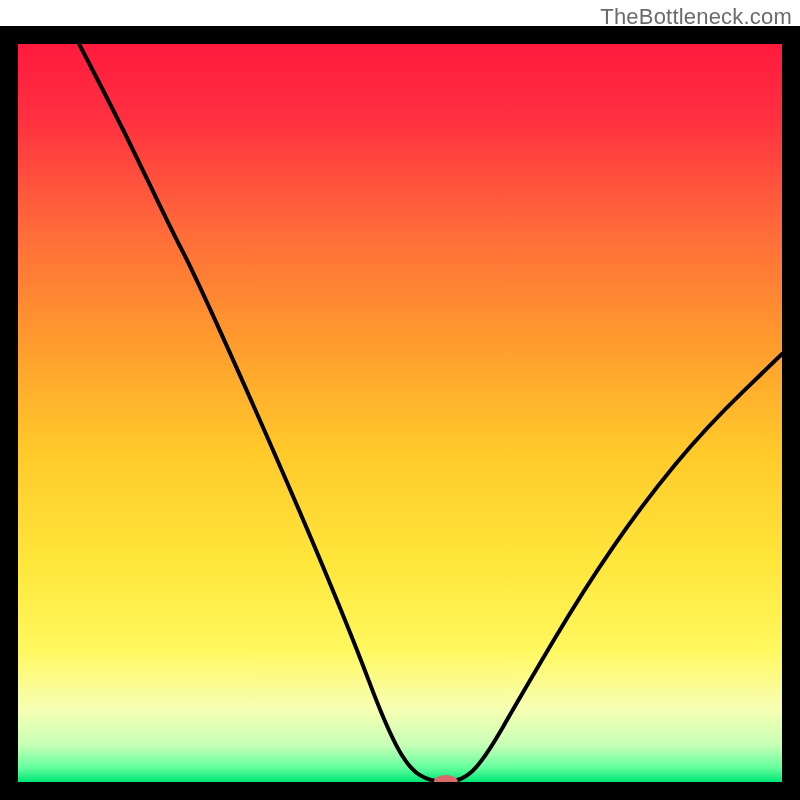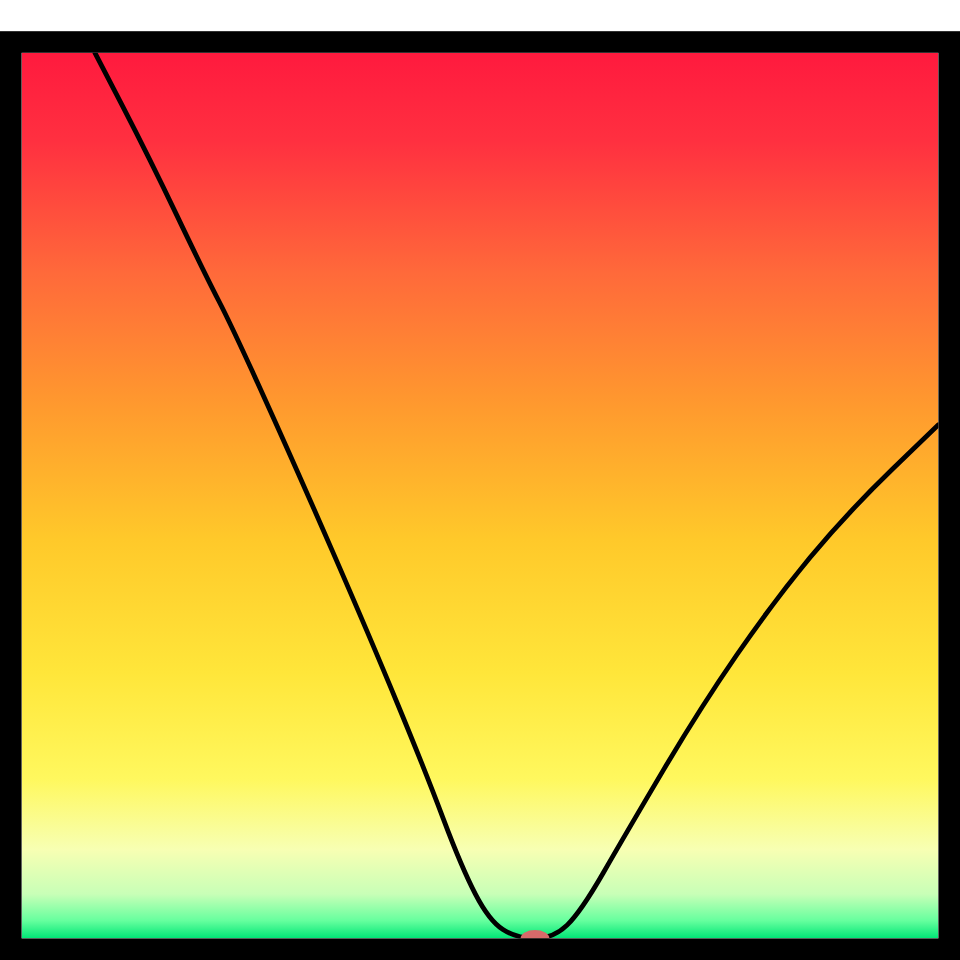--- a/index.html
+++ b/index.html
@@ -45,20 +45,21 @@
     width: 764px; 
     height: 738px; 
     z-index: 1;
   }
 </style>
 </head>
 <body>
 
 <div class="frame">
 
+  <div class="watermark">TheBottleneck.com</div>
 
   <svg class="plot" viewBox="0 0 764 738" preserveAspectRatio="none">
     <defs>
       <linearGradient id="bg-grad" x1="0" y1="0" x2="0" y2="1">
       <stop offset="0%" stop-color="#ff1a3e"></stop>
           <stop offset="10%" stop-color="#ff3040"></stop>
           <stop offset="25%" stop-color="#ff6a3a"></stop>
           <stop offset="40%" stop-color="#ff9a2e"></stop>
           <stop offset="55.00000000000001%" stop-color="#ffc92a"></stop>
           <stop offset="70%" stop-color="#ffe63a"></stop>

